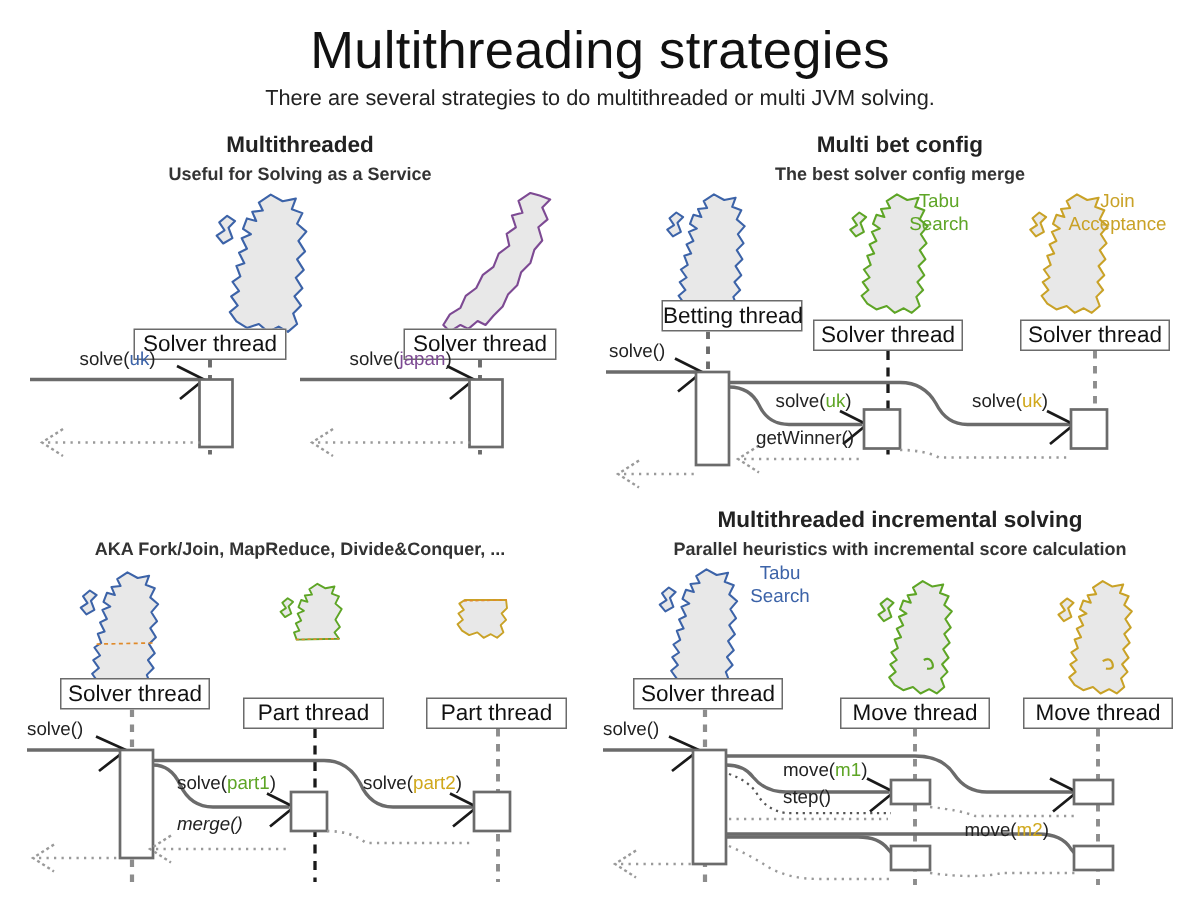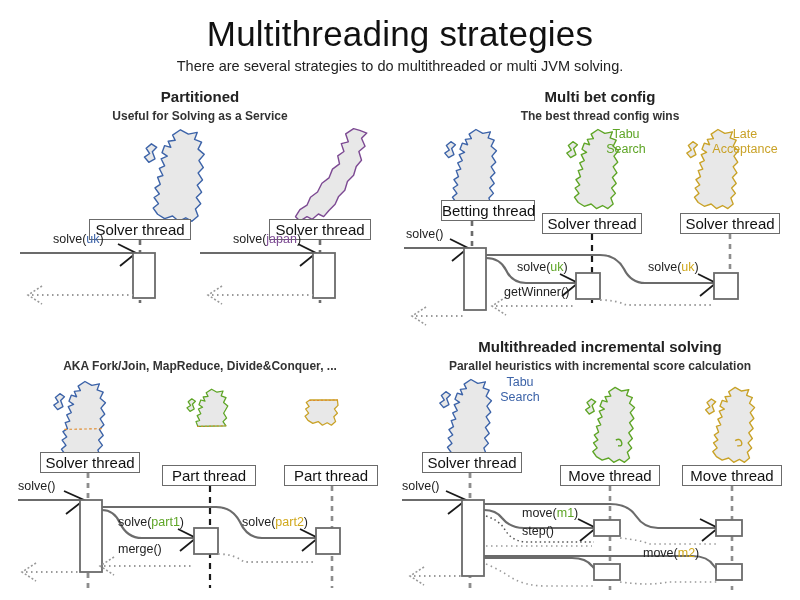--- a/index.html
+++ b/index.html
@@ -46,21 +46,21 @@
 </style>
 </head>
 <body>
 
 <div id="root">
 
   <div id="subtitle">There are several strategies to do multithreaded or multi JVM solving.</div>
   <div id="title">Multithreading strategies</div>
 
   <div class="panel" style="left:0px;top:88px;">
-    <div class="p-title" style="top:0px;">Partitioned</div>
+    <div class="p-title" style="top:0px;">Multithreaded</div>
     <div class="p-sub" style="top:21px;">Useful for Solving as a Service</div>
 
     <svg width="400" height="255">
 
       <g transform="translate(140,40) scale(0.44)">
         <path d="M92 4 L74 16 L80 28 L64 30 L70 44 L56 40 L50 56 L62 64 L48 70 L56 86
                  L44 92 L52 108 L40 112 L46 128 L34 136 L44 150 L32 158 L42 172 L30 182
                  L40 196 L56 206 L74 200 L88 212 L104 204 L118 212 L132 200 L126 184
                  L138 172 L128 158 L140 146 L130 130 L142 118 L132 102 L144 90 L134 74
                  L146 60 L132 48 L140 32 L124 26 L130 10 L110 14 Z" fill="#e8e8e8" stroke="#3c63a8" stroke-width="3.2" stroke-linejoin="round"></path>
@@ -96,21 +96,21 @@
     <div class="callLabel" style="left:53px;top:144px;">
       <span>solve(</span><span class="uk-blue">uk</span><span>)</span>
     </div>
     <div class="callLabel" style="left:233px;top:144px;">
       <span>solve(</span><span class="uk-purple">japan</span><span>)</span>
     </div>
   </div>
 
   <div class="panel" style="left:400px;top:88px;">
     <div class="p-title" style="top:0px;">Multi bet config</div>
-    <div class="p-sub" style="top:21px;">The best thread config wins</div>
+    <div class="p-sub" style="top:21px;">The best solver config merge</div>
 
     <svg width="400" height="255">
       <g transform="translate(41,40) scale(0.38)">
         <path d="M92 4 L74 16 L80 28 L64 30 L70 44 L56 40 L50 56 L62 64 L48 70 L56 86
                  L44 92 L52 108 L40 112 L46 128 L34 136 L44 150 L32 158 L42 172 L30 182
                  L40 196 L56 206 L74 200 L88 212 L104 204 L118 212 L132 200 L126 184
                  L138 172 L128 158 L140 146 L130 130 L142 118 L132 102 L144 90 L134 74
                  L146 60 L132 48 L140 32 L124 26 L130 10 L110 14 Z" fill="#e8e8e8" stroke="#3c63a8" stroke-width="3.6" stroke-linejoin="round"></path>
         <path d="M26 36 L14 46 L22 58 L10 66 L20 78 L34 70 L28 54 L38 44 Z" fill="#e8e8e8" stroke="#3c63a8" stroke-width="3.6" stroke-linejoin="round"></path>
       </g>
@@ -152,21 +152,21 @@
       <path d="M200 212 Q216 212 226 217 L314 217" fill="none" stroke="#9a9a9a" stroke-width="1.8" stroke-dasharray="1.5,3.5"></path>
       <line x1="16" y1="228" x2="64" y2="228" stroke="#9a9a9a" stroke-width="1.8" stroke-dasharray="1.5,3.5"></line>
       <path d="M26 219 L12 228 L26 237" fill="none" stroke="#9a9a9a" stroke-width="1.6" stroke-dasharray="2,2"></path>
     </svg>
 
     <div class="capt green" style="left:176px;top:39px;width:100px;">
       <div>Tabu</div>
       <div>Search</div>
     </div>
     <div class="capt gold" style="left:290px;top:39px;width:110px;">
-      <div>Late</div>
+      <div>Join</div>
       <div>Acceptance</div>
     </div>
 
     <div class="thread-box" style="left:41px;top:112px;width:94px;">Betting thread</div>
     <div class="thread-box" style="left:142px;top:125px;width:100px;">Solver thread</div>
     <div class="thread-box" style="left:280px;top:125px;width:100px;">Solver thread</div>
 
     <div class="callLabel" style="left:6px;top:139px;">solve()</div>
     <div class="callLabel" style="left:117px;top:172px;">
       <span>solve(</span><span class="uk-green">uk</span><span>)</span>
@@ -232,21 +232,21 @@
     <div class="thread-box" style="left:162px;top:127px;width:94px;">Part thread</div>
     <div class="thread-box" style="left:284px;top:127px;width:94px;">Part thread</div>
 
     <div class="callLabel" style="left:18px;top:141px;">solve()</div>
     <div class="callLabel" style="left:118px;top:177px;">
       <span>solve(</span><span class="uk-green">part1</span><span>)</span>
     </div>
     <div class="callLabel" style="left:242px;top:177px;">
       <span>solve(</span><span class="uk-gold">part2</span><span>)</span>
     </div>
-    <div class="callLabel" style="left:118px;top:204px;">merge()</div>
+    <div class="callLabel" style="left:118px;top:204px;font-style:italic;">merge()</div>
   </div>
 
   <div class="panel" style="left:400px;top:338px;">
     <div class="p-title" style="top:0px;">Multithreaded incremental solving</div>
     <div class="p-sub" style="top:21px;">Parallel heuristics with incremental score calculation</div>
 
     <svg width="400" height="255">
       <g transform="translate(36,40) scale(0.38)">
         <path d="M92 4 L74 16 L80 28 L64 30 L70 44 L56 40 L50 56 L62 64 L48 70 L56 86
                  L44 92 L52 108 L40 112 L46 128 L34 136 L44 150 L32 158 L42 172 L30 182

